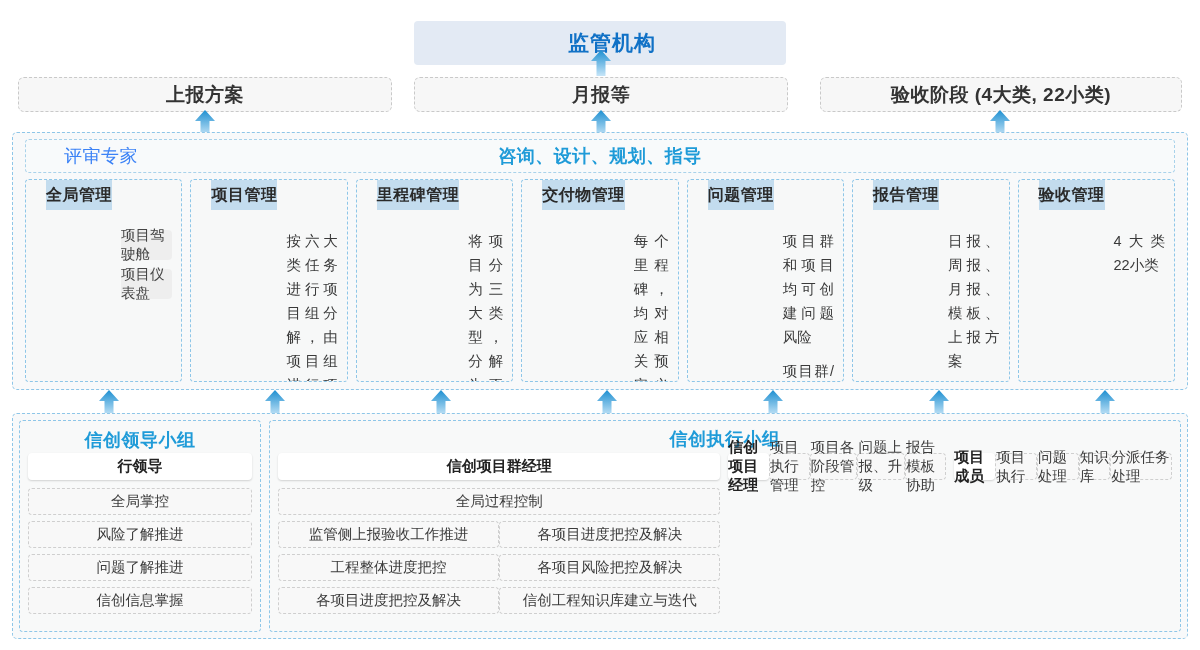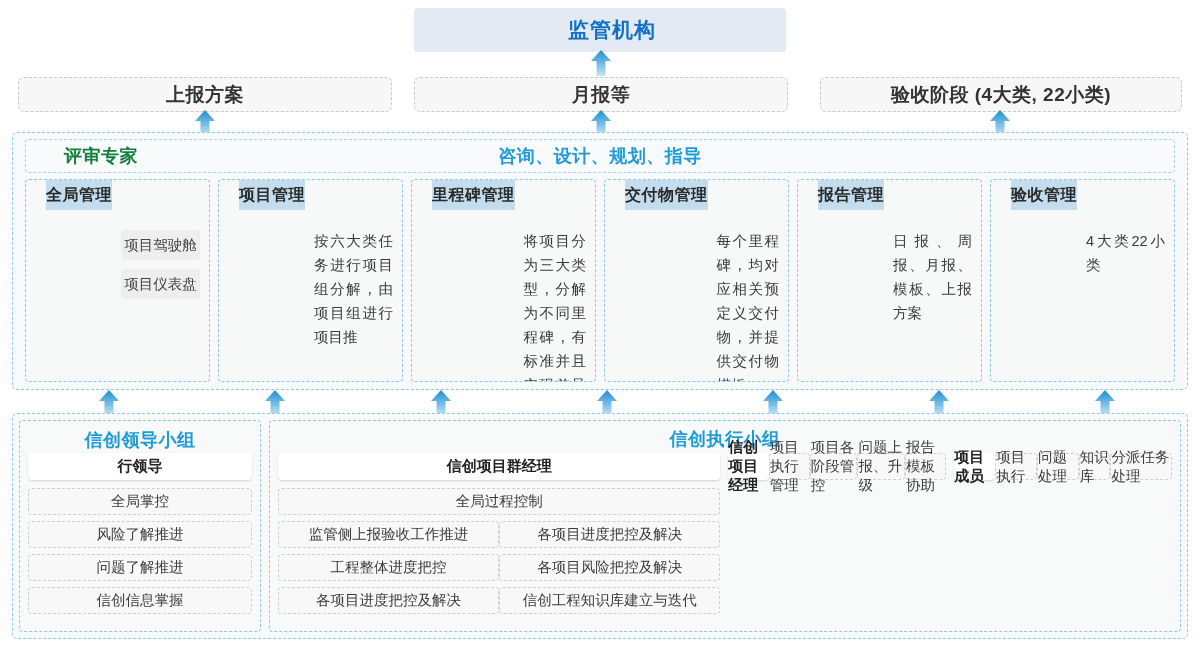--- a/index.html
+++ b/index.html
@@ -16,21 +16,21 @@
     border: 1px dashed #c9c9c9;
     border-radius: 6px;
     background: #f7f7f7;
     display: flex; align-items: center; justify-content: center;
   }
 
   .arrow { position: absolute; width: 22px; height: 26px; }
 
   
   .regulator {
-    position: absolute; left: 414px; top: 8px; width: 372px; height: 44px;
+    position: absolute; left: 414px; top: 21px; width: 372px; height: 44px;
     background: #e3eaf4; border-radius: 4px;
     display: flex; align-items: center; justify-content: center;
     color: #1071c6; font-size: 21px; font-weight: bold; letter-spacing: 1px; padding-left: 24px;
   }
 
   
   .report-row { position: absolute; top: 77px; height: 35px; }
   .report-row .dash-box {
     width: 100%; height: 100%;
     color: #333; font-size: 19px; font-weight: bold; letter-spacing: .5px;
@@ -44,21 +44,21 @@
     position: absolute; left: 12px; top: 132px; width: 1176px; height: 258px;
     border: 1px dashed #8ec6e8; border-radius: 5px; background: #f8f9fa;
     padding: 6px;
   }
   .mid-header {
     position: relative; height: 34px; margin: 0 6px 6px 6px;
     border: 1px dashed #a9d2ea; border-radius: 4px; background: #f8fafb;
   }
   .mid-header .h-left {
     position: absolute; left: 38px; top: 50%; transform: translateY(-50%);
-    color: #15803d; font-size: 18px; font-weight: bold; letter-spacing: .5px; text-align: center;
+    color: #3b82f6; font-size: 18px; font-weight: normal; letter-spacing: .5px; text-align: center;
   }
   .mid-header .h-center {
     position: absolute; left: 0; right: 0; top: 50%; transform: translateY(-50%);
     text-align: center; color: #1f9bd8; font-size: 18px; font-weight: bold; letter-spacing: .5px;
   }
 
   .cols { display: flex; gap: 8px; margin: 0 6px; height: 203px; }
   .col {
     flex: 1 1 0; min-width: 0;
     border: 1px dashed #8ec6e8; border-radius: 4px;
@@ -196,20 +196,27 @@
         </div>
       </div>
 
       <div class="col">
         <div class="col-title">交付物管理</div>
         <div class="col-body">
           <p>每个里程碑，均对应相关预定义交付物，并提供交付物模板</p>
         </div>
       </div>
 
+      <div class="col">
+        <div class="col-title">问题管理</div>
+        <div class="col-body">
+          <p>项目群和项目均可创建问题风险</p>
+          <p>项目群/项目组出现里程碑超时，提交问题风险进行说明和解决</p>
+        </div>
+      </div>
 
       <div class="col">
         <div class="col-title">报告管理</div>
         <div class="col-body">
           <p>日报、周报、月报、模板、上报方案</p>
         </div>
       </div>
 
       <div class="col">
         <div class="col-title">验收管理</div>

